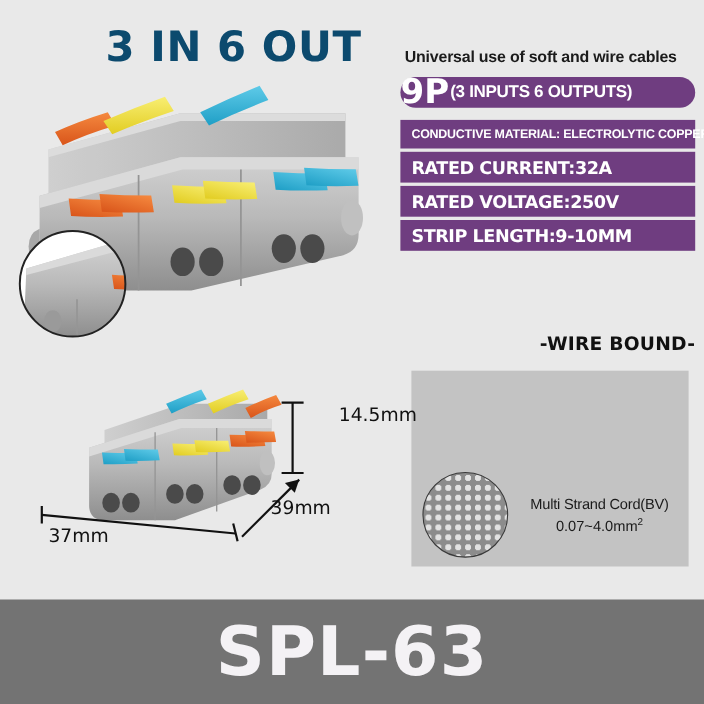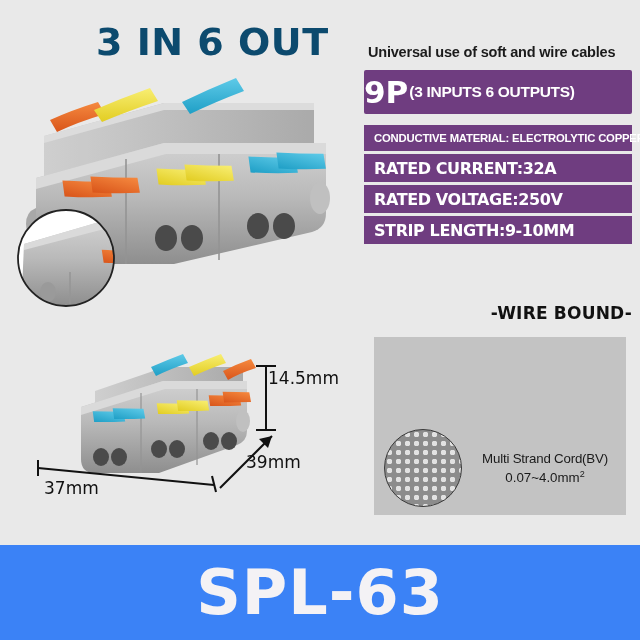--- a/index.html
+++ b/index.html
@@ -45,22 +45,22 @@
     font-size: 14.5px;
     font-weight: bold;
     color: #1b1b1b;
     letter-spacing: -0.2px;
     white-space: nowrap;
     margin-left: 4px;
   }
   .pill-badge {
     margin-top: 10px;
     background: #6f3d80;
-    border-radius: 2px;
-    height: 44px;
+    border-radius: 18px;
+    height: 28px;
     display: flex;
     align-items: center;
     padding-left: 0;
     box-sizing: border-box;
   }
   .pill-badge .big {
     color: #ffffff;
     font-size: 31px;
     font-weight: bold;
     line-height: 1;
@@ -172,21 +172,21 @@
   }
   .wb-l2 sup { font-size: 9px; }
 
   
   .banner {
     position: absolute;
     left: 0;
     top: 545px;
     width: 640px;
     height: 95px;
-    background: #3b82f6;
+    background: #737373;
     display: flex;
     align-items: center;
     justify-content: center;
   }
   .banner-text {
     color: #f4f2f5;
     font-size: 62px;
     font-weight: bold;
     letter-spacing: 1px;
     font-family: "DejaVu Sans", sans-serif;
@@ -198,21 +198,21 @@
   .photo-bottom { position: absolute; left: 55px; top: 345px; width: 210px; height: 145px; }
   .dims { position: absolute; left: 14px; top: 340px; width: 340px; height: 180px; }
 
   .dim-label {
     position: absolute;
     font-size: 17px;
     color: #111;
     font-family: "DejaVu Sans", sans-serif;
     white-space: nowrap;
   }
-  .dim-h  { left: 268px; top: 368px; }
+  .dim-h  { left: 268px; top: 368px; padding-left: 40px; }
   .dim-w  { left: 44px;  top: 478px; }
   .dim-d  { left: 246px; top: 452px; }
 </style>
 </head>
 <body>
 
 <div id="canvas">
 
   <svg class="photo-top" viewBox="0 0 340 250">
     <defs>

